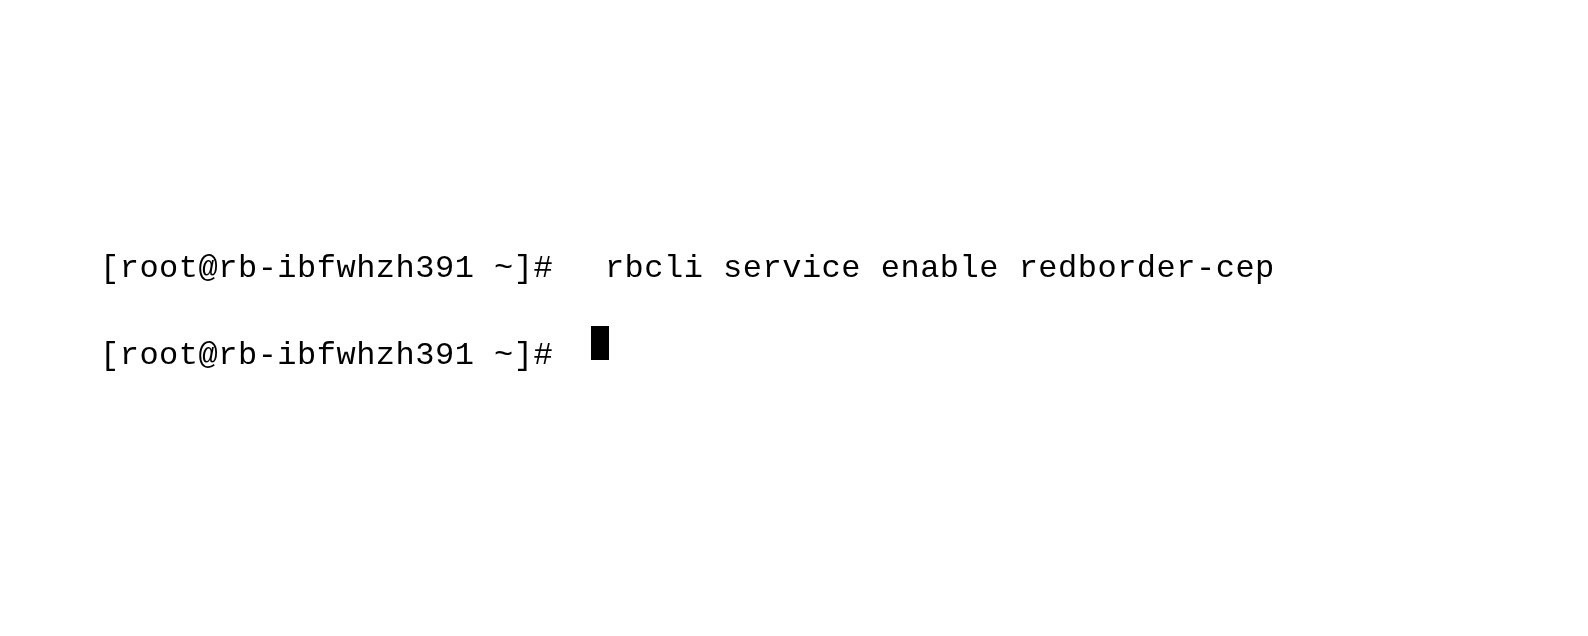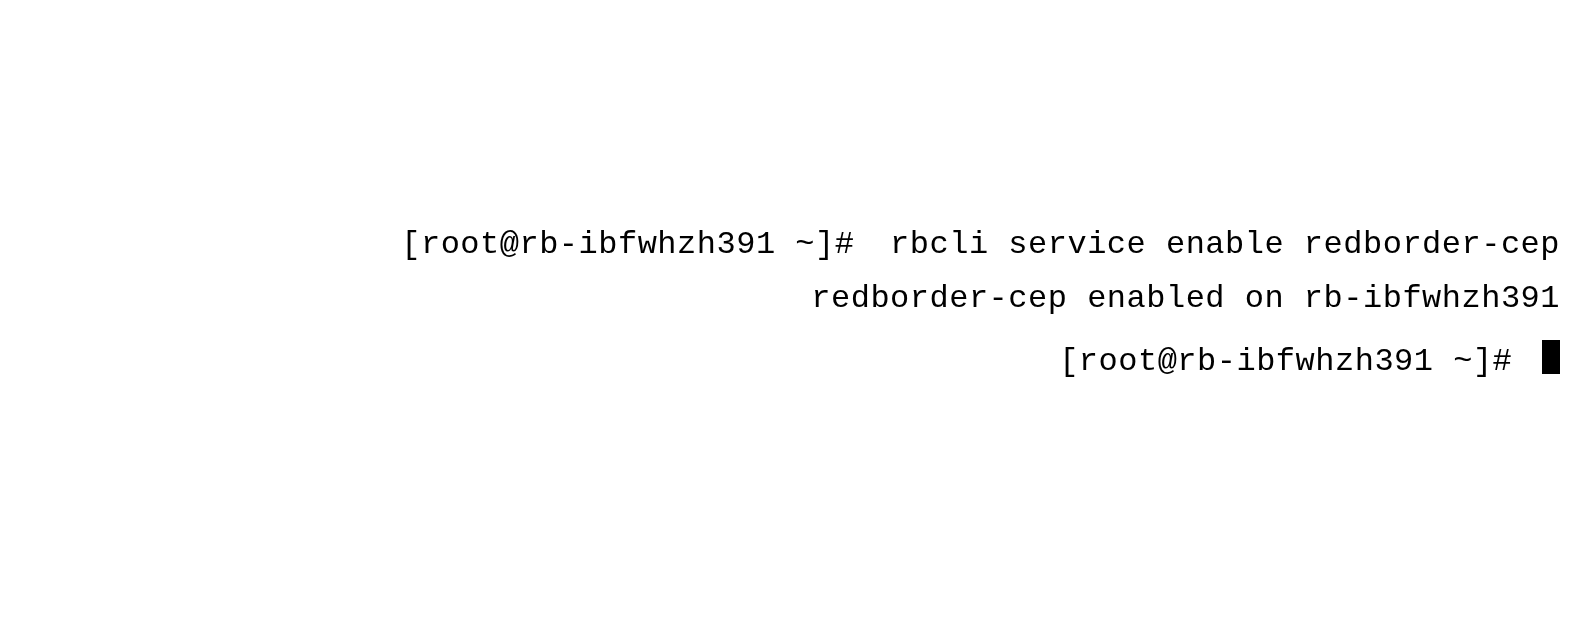--- a/index.html
+++ b/index.html
@@ -1,19 +1,18 @@
 <!DOCTYPE html>
 <html><head>
   <meta charset="utf-8">
   <style>
     * {
-      margin: 8px;
+      margin: 16px;
       padding: 0;
       box-sizing: border-box;
-      text-align: right;
     }
     body {
       background: #ffffff;
       font-family: "Courier New", Courier, monospace;
       font-size: 32px;
       color: #000000;
       padding: 12px 20px;
       width: 1588px;
       height: 636px;
       overflow: hidden;
@@ -33,16 +32,16 @@
       margin-left: 2px;
       position: relative;
       top: 2px;
     }
   </style>
 </head>
 <body>
 
 
 
-<div class="terminal"><span class="terminal-line"><span>[root@rb-ibfwhzh391 ~]# </span><span>rbcli service enable redborder-cep</span></span><span class="terminal-line"><span>redborder-cep enabled on rb-ibfwhzh391</span></span><span class="terminal-line"><span>[root@rb-ibfwhzh391 ~]# </span><span class="cursor"></span></span></div>
+<div class="terminal"><span class="terminal-line"><span>[root@rb-ibfwhzh391 ~]# </span><span>rbcli service enable redborder-cep</span></span><span class="terminal-line"><span>[root@rb-ibfwhzh391 ~]# </span><span class="cursor"></span></span></div>
 
 
 
 
 </body></html>

